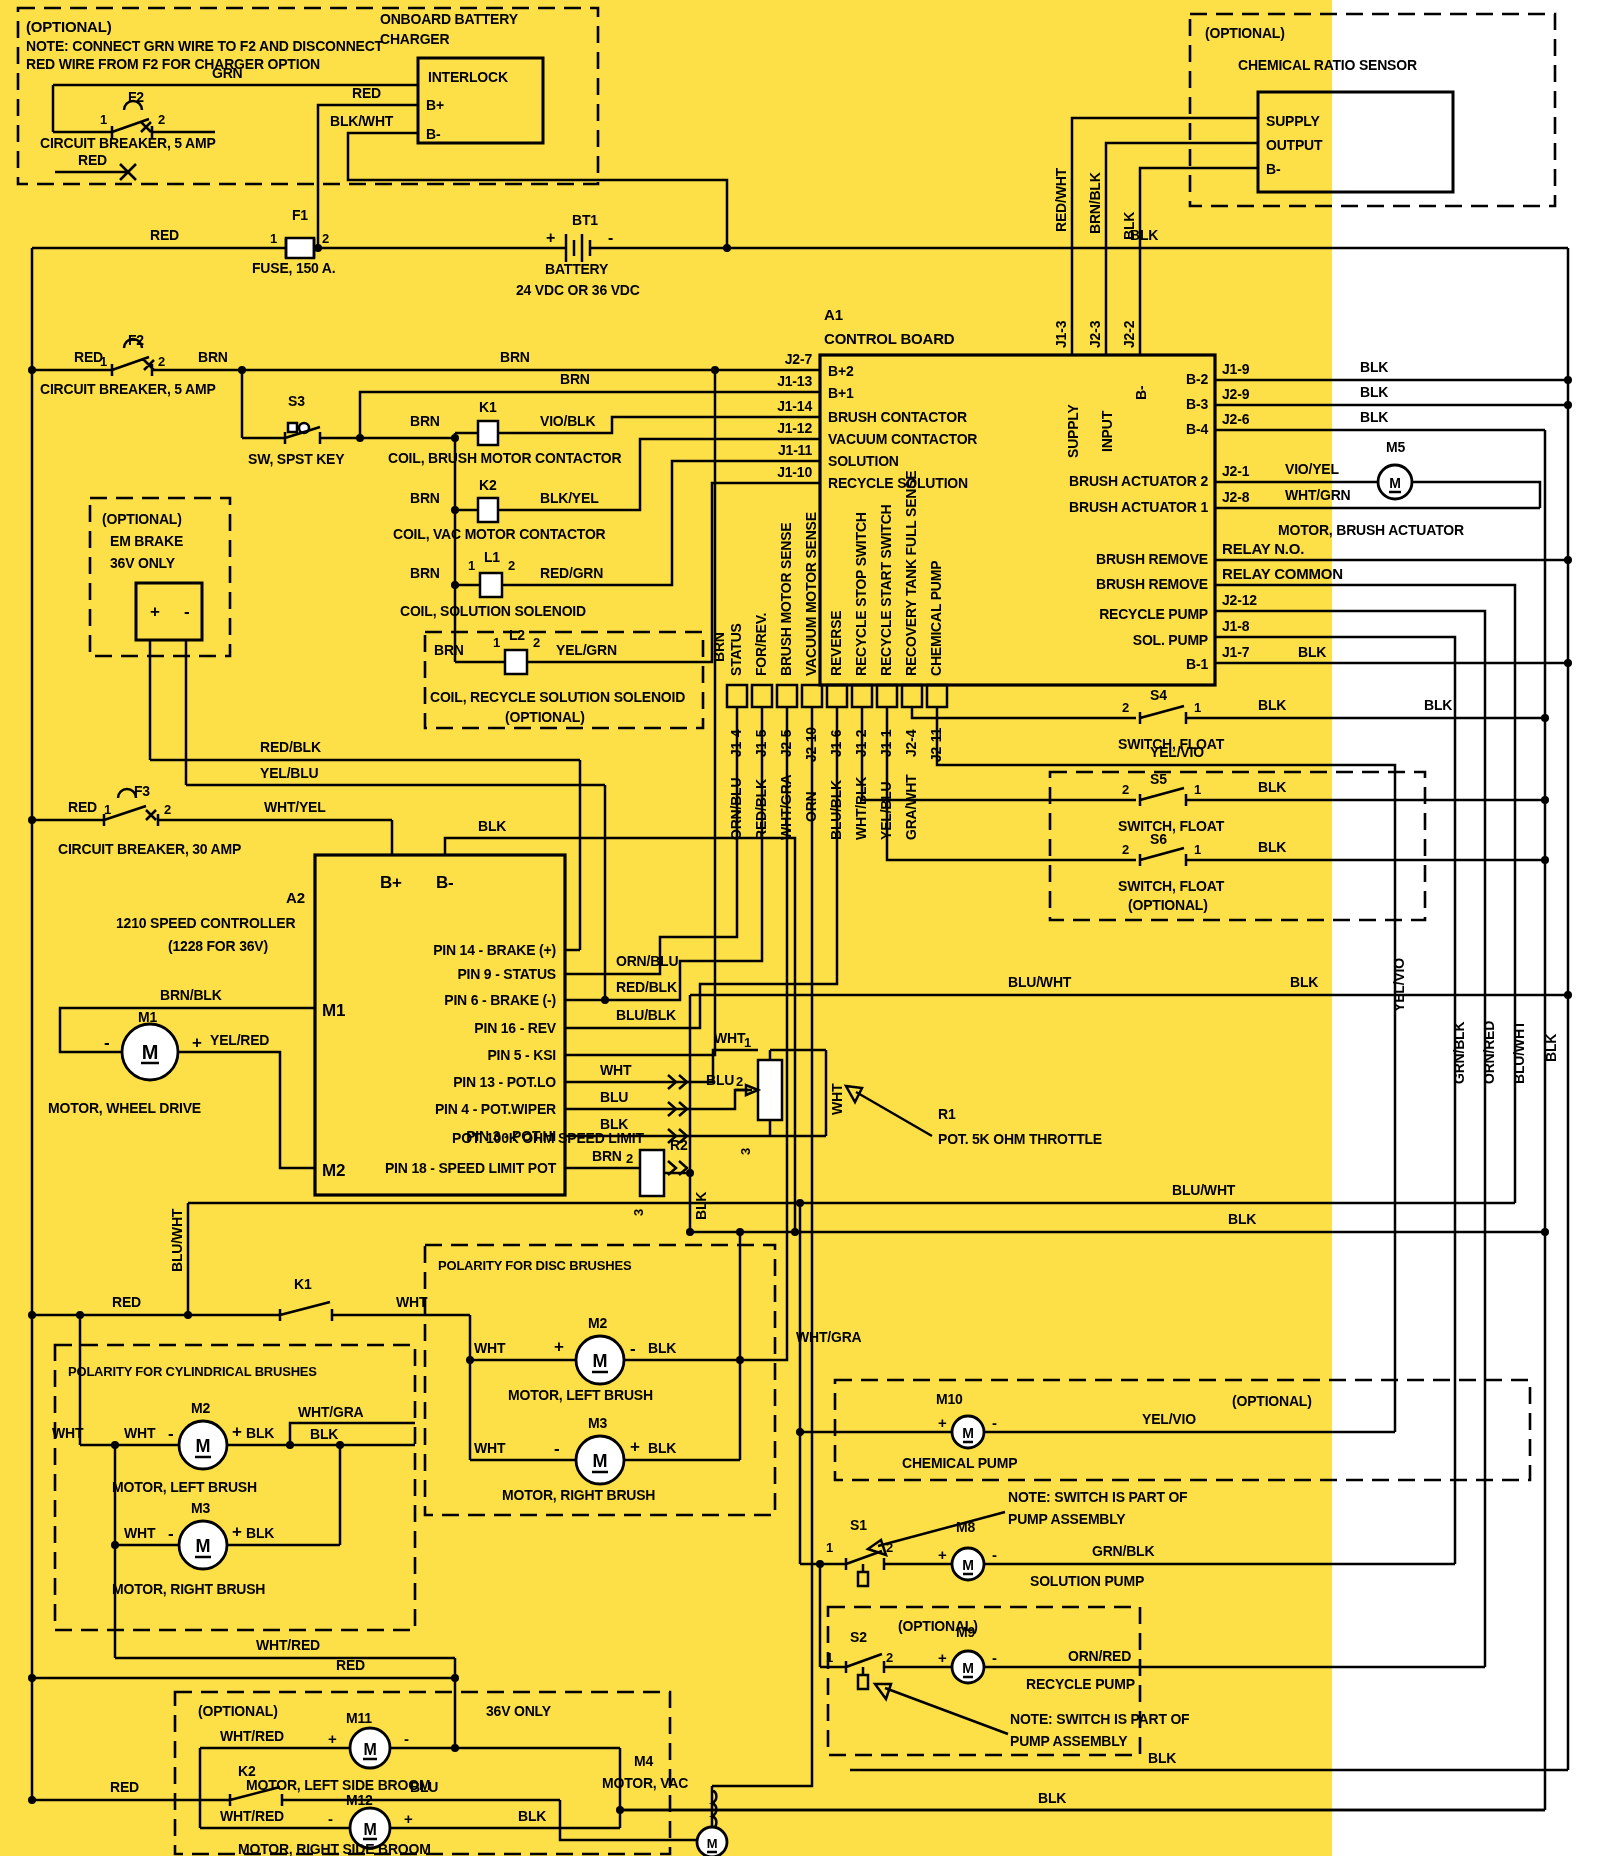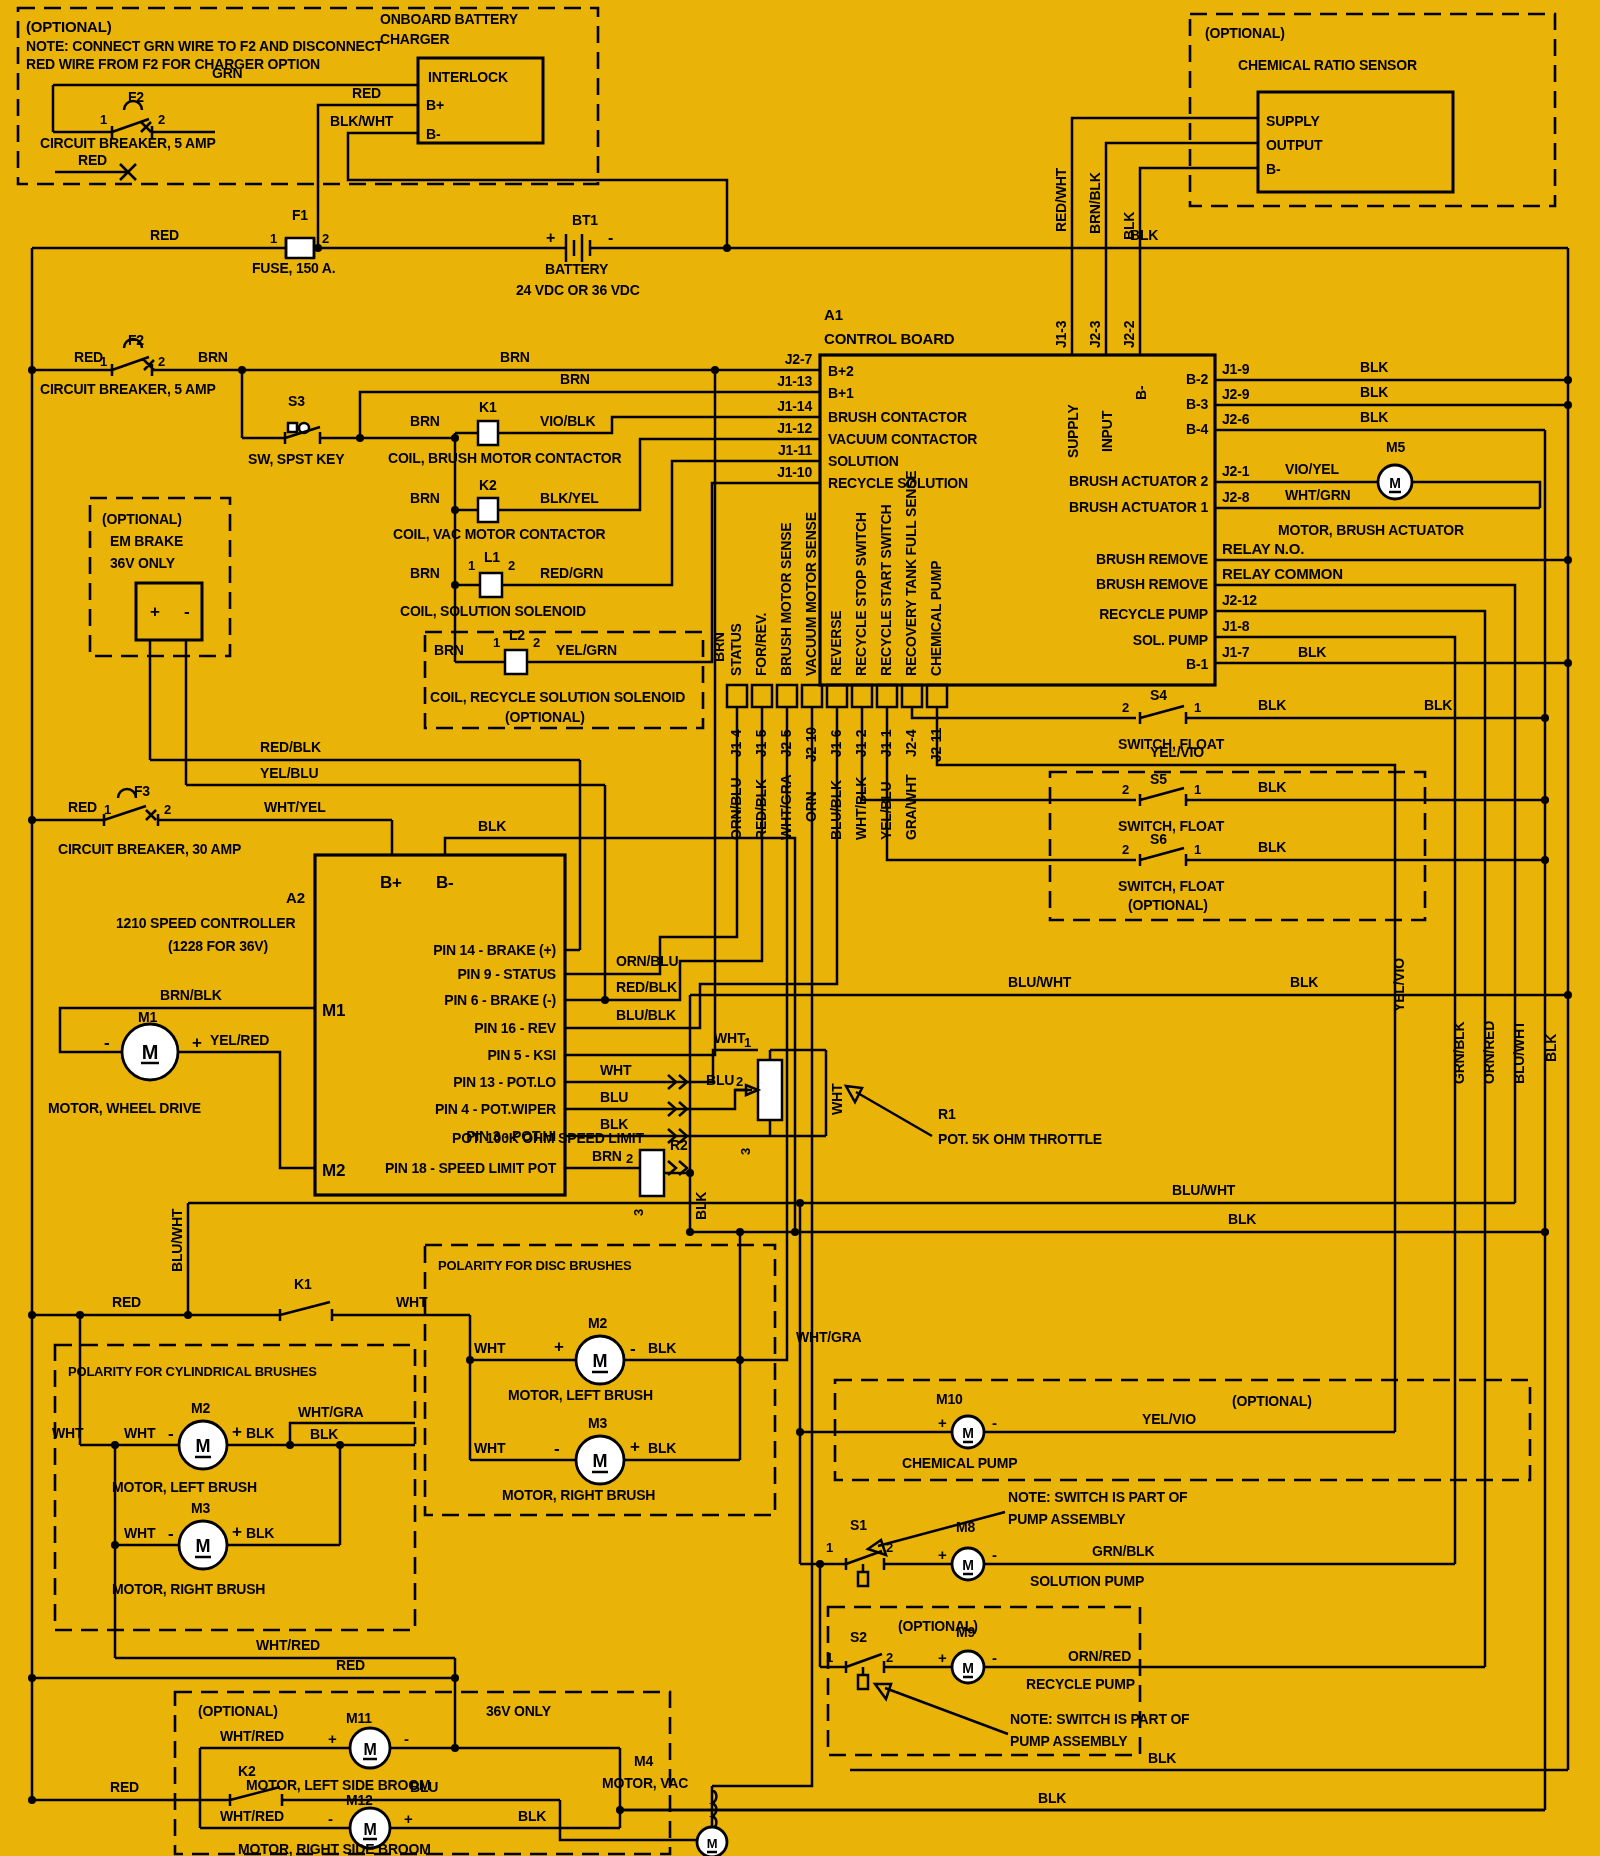--- a/index.html
+++ b/index.html
@@ -1,16 +1,16 @@
 <!DOCTYPE html>
 <html><head>
 <meta charset="utf-8">
 <style>
   html,body{margin:0;padding:0;background:#fff;}
-  .page{width:1600px;height:1856px;position:relative;background:#eab308;text-align:right;}
+  .page{width:1332px;height:1856px;position:relative;background:#fde047;text-align:right;}
   svg{display:block}
   svg text{font-family:"Liberation Sans",sans-serif;font-weight:700;fill:#000;letter-spacing:-0.2px;}
   .wire{stroke:#000;stroke-width:2.5;fill:none;}
   .thick{stroke:#000;stroke-width:3.2;fill:none;}
   .dash{stroke:#000;stroke-width:2.6;fill:none;stroke-dasharray:17 9;}
   .solidbox{stroke:#000;stroke-width:3;fill:none;}
   .coil{stroke:#000;stroke-width:2.5;fill:#fff;}
   .dot{fill:#000;}
   .motor{stroke:#000;stroke-width:2.8;fill:#fff;}
 </style>

